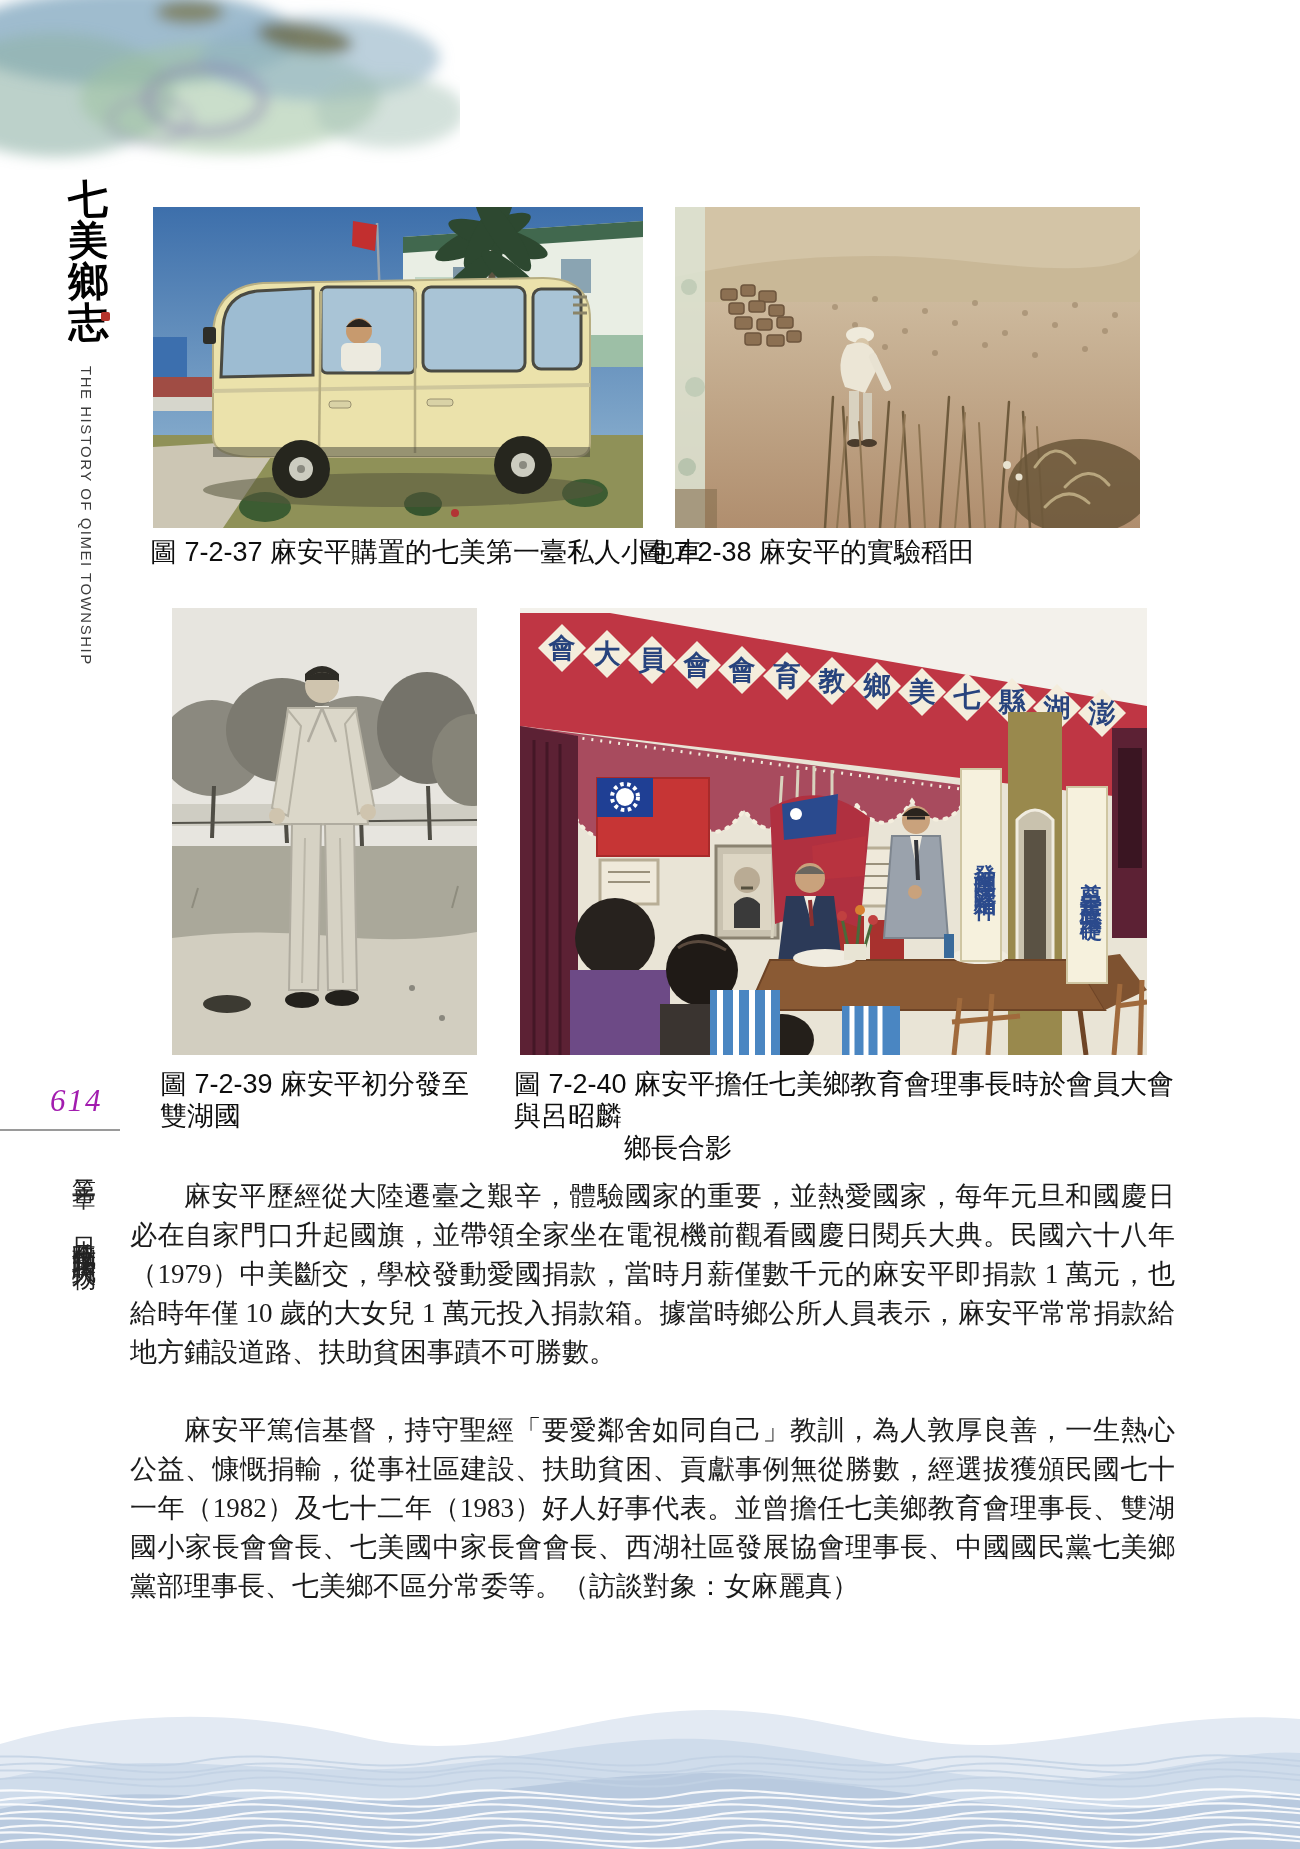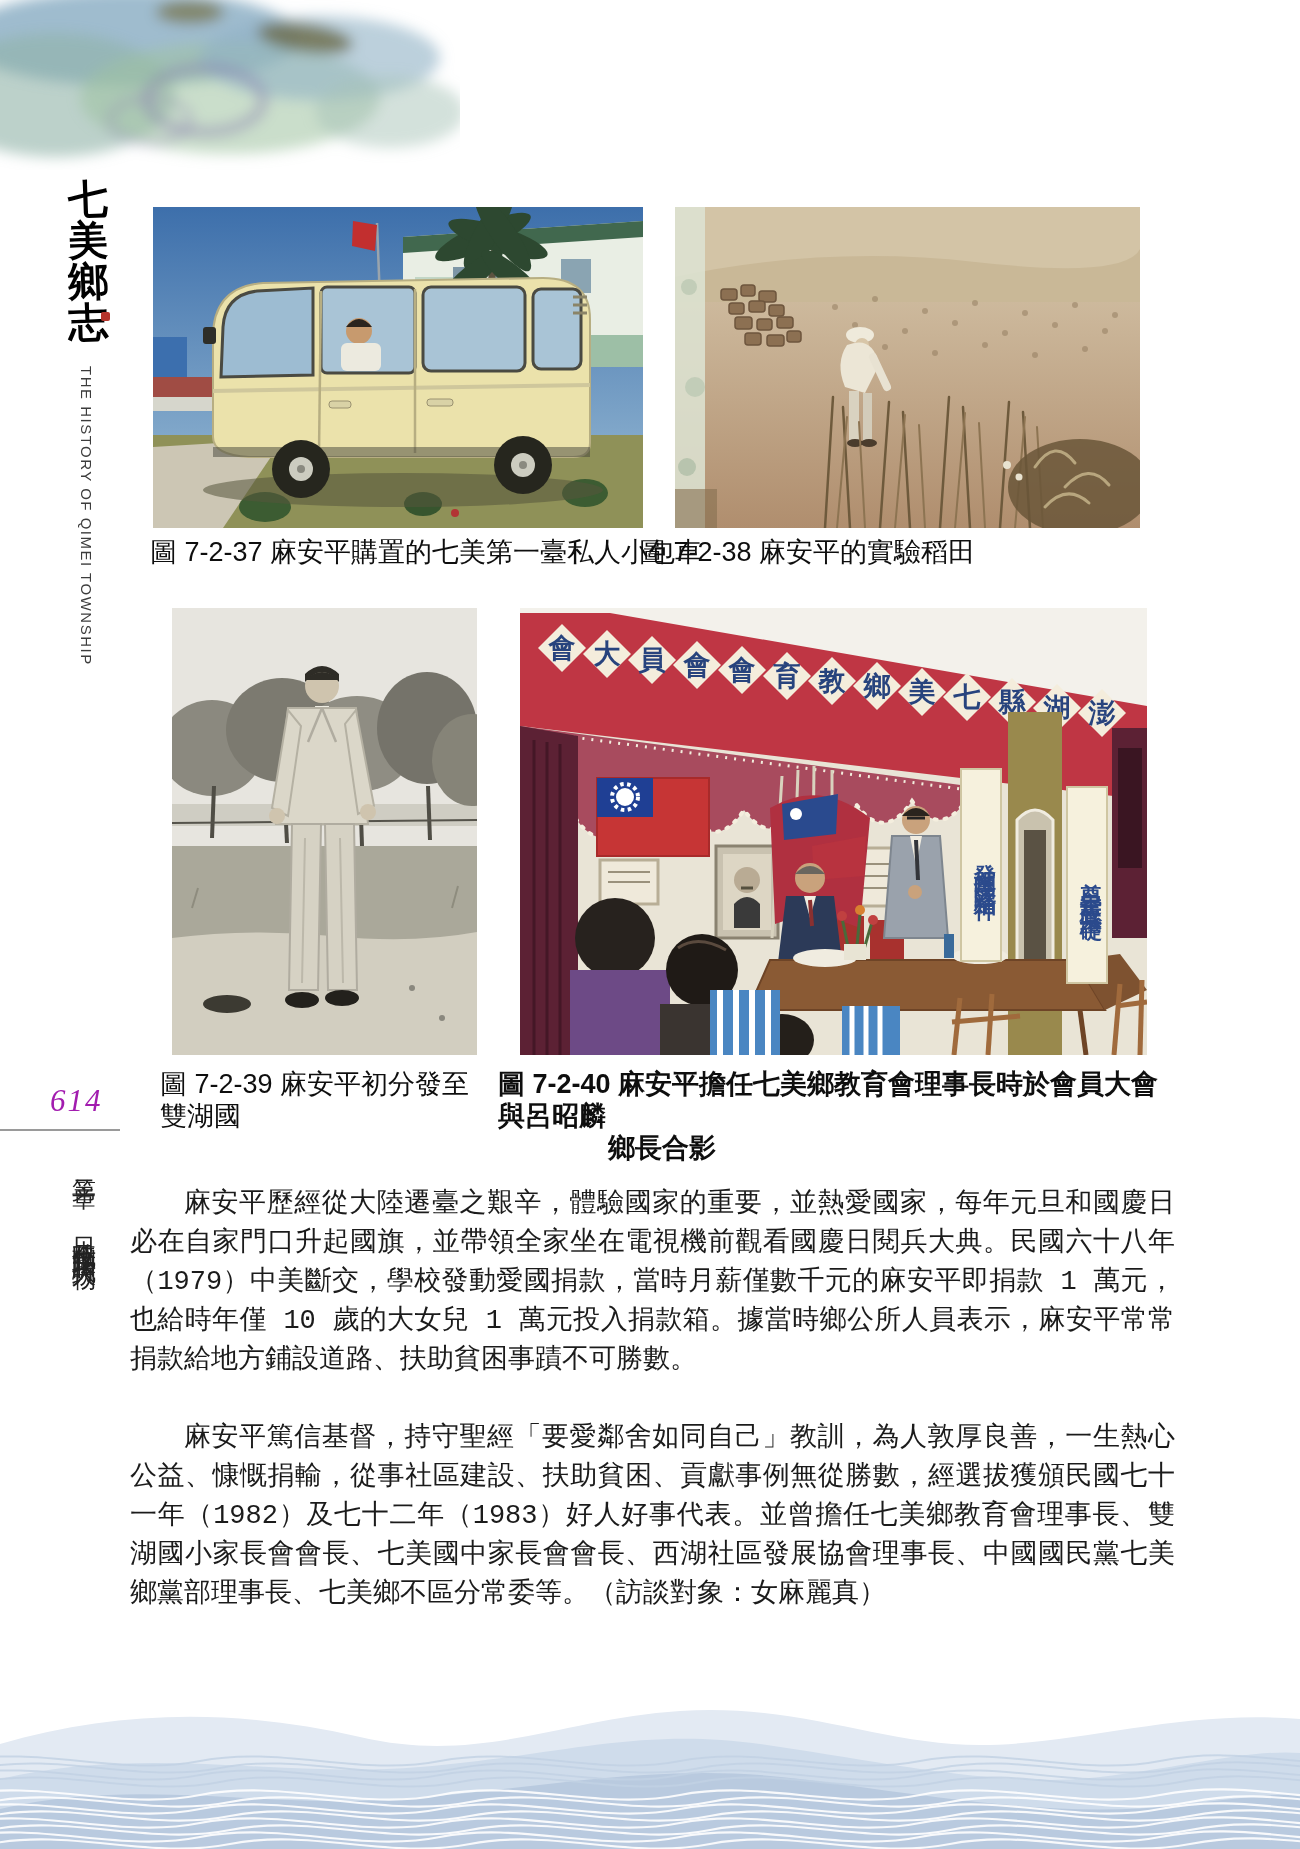--- a/index.html
+++ b/index.html
@@ -41,28 +41,28 @@
         font-family:"Liberation Serif",serif;text-align:center;}
   #scroll-left{left:440px;top:160px;width:38px;height:186px;font-size:22px;letter-spacing:7px;padding-top:4px;}
   #scroll-right{left:546px;top:178px;width:38px;height:190px;font-size:22px;letter-spacing:7px;padding-top:4px;}
 
   
   .caption{position:absolute;color:#0e0e0e;font-size:27px;line-height:32px;
         font-family:"Liberation Sans","DejaVu Sans",sans-serif;font-weight:500;white-space:nowrap;}
   #caption1{left:150px;top:536px;}
   #caption2{left:639px;top:536px;}
   #caption3{left:160px;top:1068px;width:330px;text-align:left;white-space:normal;}
-  #caption4{left:498px;top:1068px;width:670px;white-space:normal;font-weight:bold;}
+  #caption4{left:514px;top:1068px;width:670px;white-space:normal;}
   #caption4 .cap-line2{padding-left:110px;}
 
   
   #body-text{position:absolute;left:130px;top:1177px;width:1045px;color:#1b1b1b;
         font-family:"Liberation Serif","DejaVu Serif",serif;font-size:27px;line-height:39px;
         text-align:justify;}
-  #body-text p{margin:8px 0 39px 0;text-indent:2em;font-family:Liberation Mono, monospace;}
+  #body-text p{margin:0 0 39px 0;text-indent:2em;}
 
   
   #waves{position:absolute;left:0;top:1649px;width:1300px;height:200px;}
 </style>
 </head>
 <body>
 
 <div id="page">
 
   <svg id="watercolor" viewBox="0 0 460 170">

